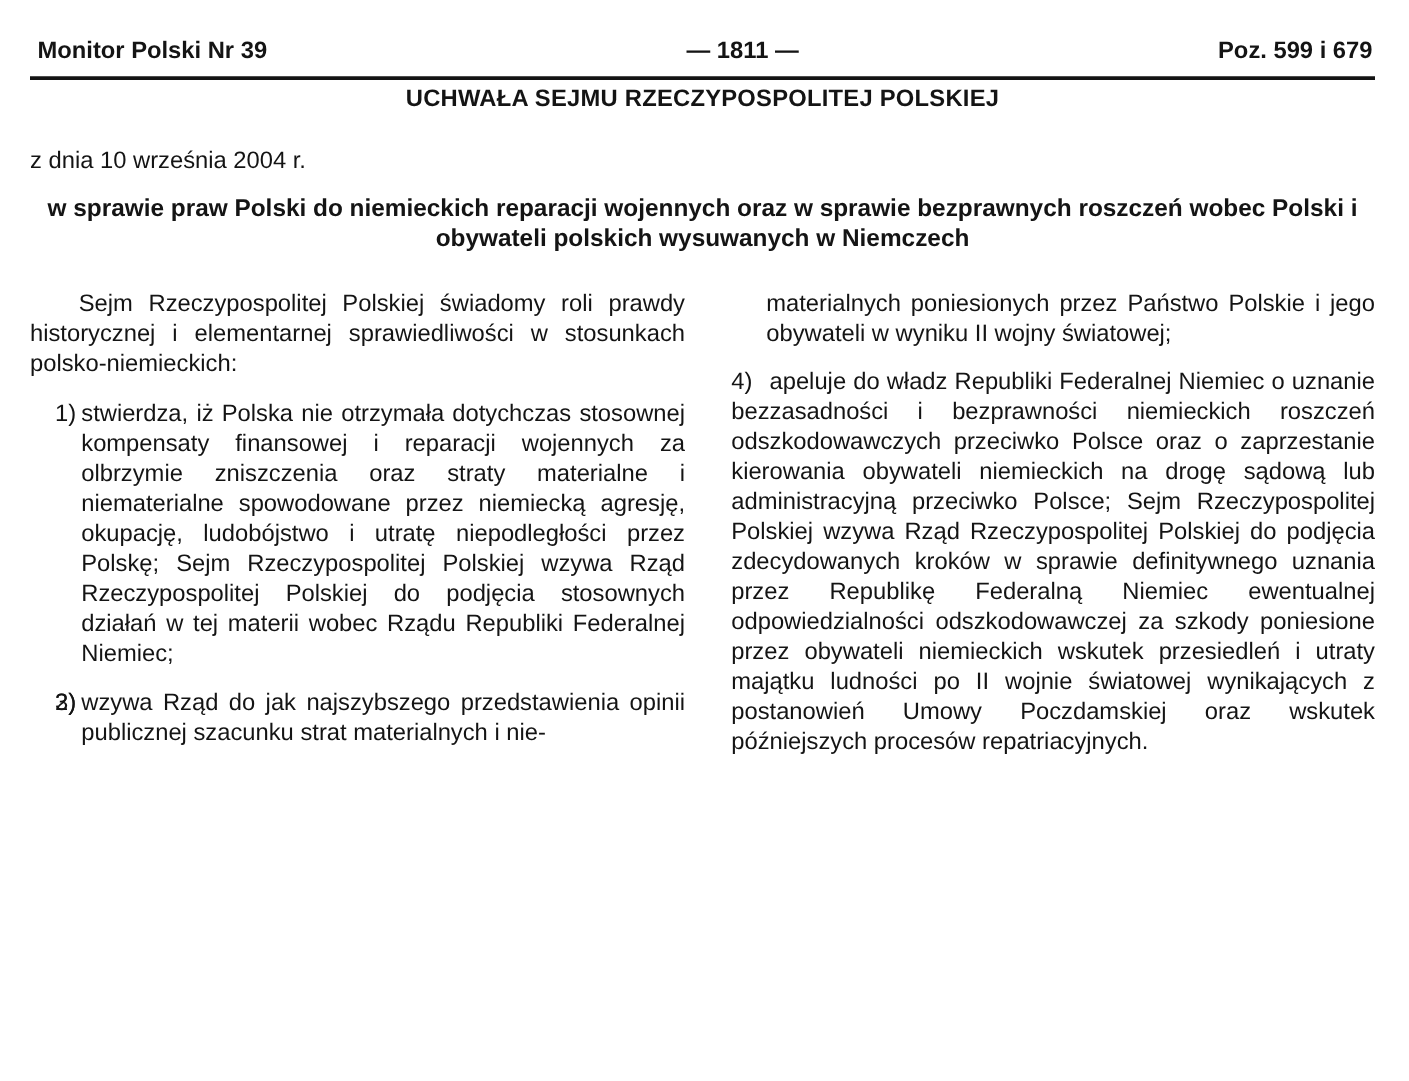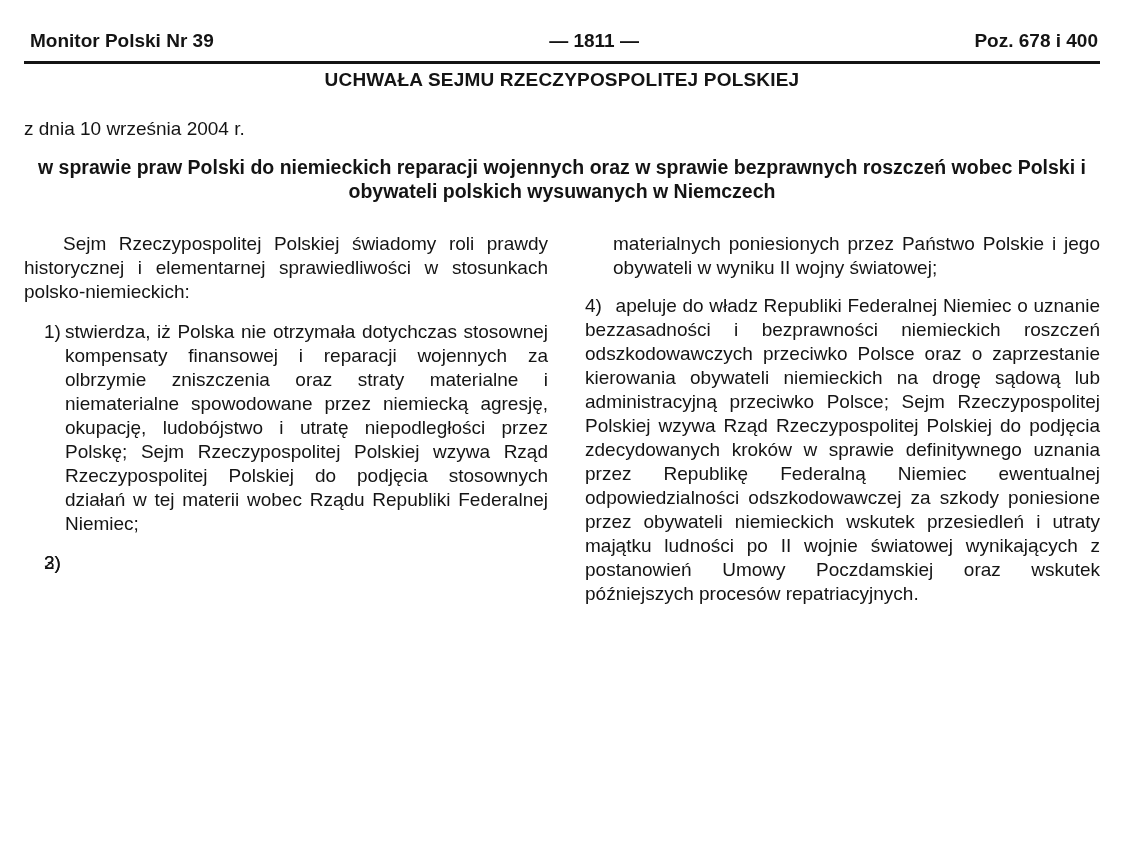--- a/index.html
+++ b/index.html
@@ -41,21 +41,21 @@
   .signature .name { font-style: italic; }
 </style>
 </head>
 <body>
 
 <div class="page">
 
   <div class="hdr">
     <span>Monitor Polski Nr 39</span>
     <span>— 1811 —</span>
-    <span>Poz. 678 i 400</span>
+    <span>Poz. 599 i 679</span>
   </div>
   <div class="rule"></div>
 
   <div class="act-title">UCHWAŁA SEJMU RZECZYPOSPOLITEJ POLSKIEJ</div>
   <div class="act-date">z dnia 10 września 2004 r.</div>
   <div class="act-subject">w sprawie praw Polski do niemieckich reparacji wojennych oraz w sprawie bezprawnych roszczeń wobec Polski i obywateli polskich wysuwanych w Niemczech</div>
 
   <div class="columns">
 
     <div class="col col-left">
@@ -65,20 +65,21 @@
         <span class="num">1)</span>
         <span>stwierdza, iż Polska nie otrzymała dotychczas stosownej kompensaty finansowej i reparacji wojennych za olbrzymie zniszczenia oraz straty materialne i niematerialne spowodowane przez niemiecką agresję, okupację, ludobójstwo i utratę niepodległości przez Polskę; Sejm Rzeczypospolitej Polskiej wzywa Rząd Rzeczypospolitej Polskiej do podjęcia stosownych działań w tej materii wobec Rządu Republiki Federalnej Niemiec;</span>
       </p>
 
       <p class="item-hang">
         <span class="num">2)</span>
       </p>
 
       <p class="item-hang">
         <span class="num">3)</span>
+        <span>wzywa Rząd do jak najszybszego przedstawienia opinii publicznej szacunku strat materialnych i nie-</span>
       </p>
     </div>
 
     <div class="col col-right">
       <p class="cont">materialnych poniesionych przez Państwo Polskie i jego obywateli w wyniku II wojny światowej;</p>
 
       <p class="item-flush">
         <span class="num-inline">4)</span>
         <span>apeluje do władz Republiki Federalnej Niemiec o uznanie bezzasadności i bezprawności niemieckich roszczeń odszkodowawczych przeciwko Polsce oraz o zaprzestanie kierowania obywateli niemieckich na drogę sądową lub administracyjną przeciwko Polsce; Sejm Rzeczypospolitej Polskiej wzywa Rząd Rzeczypospolitej Polskiej do podjęcia zdecydowanych kroków w sprawie definitywnego uznania przez Republikę Federalną Niemiec ewentualnej odpowiedzialności odszkodowawczej za szkody poniesione przez obywateli niemieckich wskutek przesiedleń i utraty majątku ludności po II wojnie światowej wynikających z postanowień Umowy Poczdamskiej oraz wskutek późniejszych procesów repatriacyjnych.</span>
       </p>

